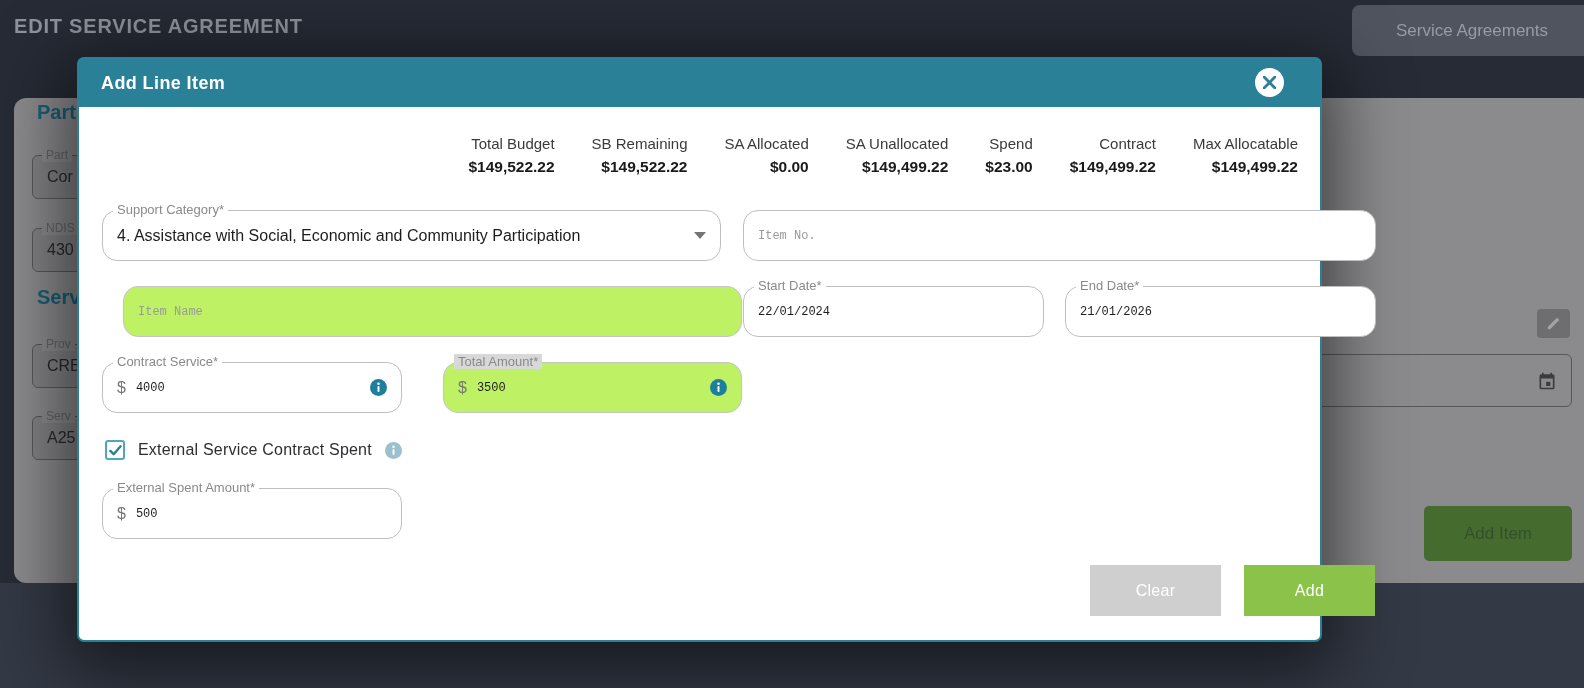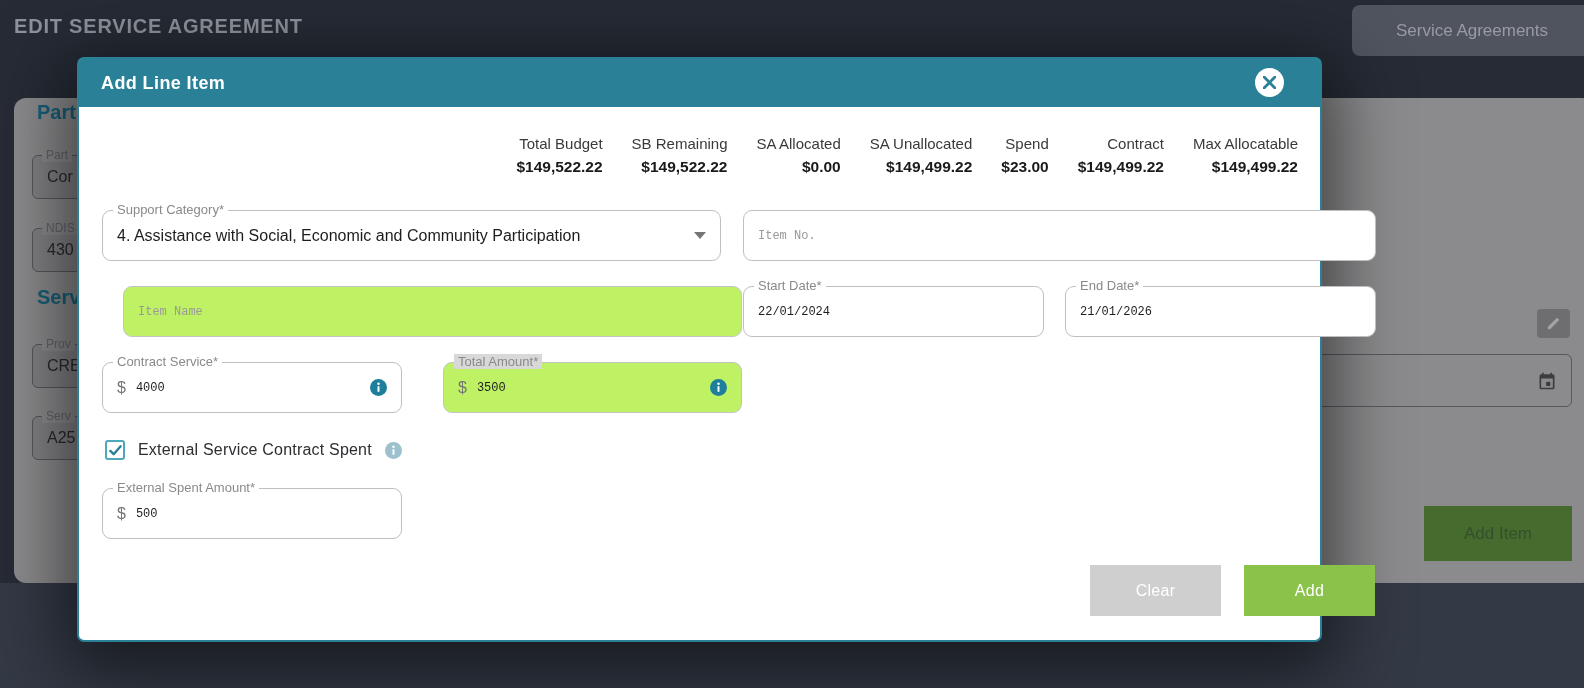--- a/index.html
+++ b/index.html
@@ -19,37 +19,37 @@
   .bg-heading { position:absolute; font-size:20px; font-weight:bold; color:#176079; }
   .bg-field { position:absolute; width:280px; height:44px; border:1px solid #58585C; border-radius:6px;
     background:#828285; display:flex; align-items:center; padding:0 14px; font-size:16px; color:#29292E; }
   .bg-field .bglabel { position:absolute; top:-8px; left:9px; font-size:12px; color:#63636A;
     background:#8B8B8D; padding:0 4px; white-space:nowrap; }
   .bg-pencil { position:absolute; left:1537px; top:309px; width:33px; height:29px; background:#6E6E71;
     border-radius:4px; display:flex; align-items:center; justify-content:center; }
   .bg-calfield { position:absolute; left:1080px; top:354px; width:492px; height:53px; border:1px solid #58585C;
     border-radius:6px; display:flex; align-items:center; justify-content:flex-end; padding:0 14px; }
   .bg-additem { position:absolute; left:1424px; top:506px; width:148px; height:55px; background:#466B2E;
-    border-radius:0; color:#33502A; font-size:17px; display:flex; align-items:center; justify-content:center; }
+    border-radius:5px; color:#33502A; font-size:17px; display:flex; align-items:center; justify-content:center; }
 
   
   .modal { position:absolute; left:77px; top:57px; width:1245px; height:585px; background:#fff;
     border:2px solid #2A8096; border-radius:7px; box-shadow:0 18px 70px 14px rgba(0,0,0,.55); }
   .modal-header { position:absolute; left:0; top:0; right:0; height:48px; background:#2A8096;
     border-radius:4px 4px 0 0; display:flex; align-items:center; }
   .modal-title { margin-left:22px; color:#fff; font-size:18px; font-weight:bold; letter-spacing:.4px; }
   .close-btn { position:absolute; right:36px; top:9px; width:29px; height:29px; border-radius:50%;
     background:#fff; display:flex; align-items:center; justify-content:center; cursor:pointer; }
 
-  .summary-row { position:absolute; top:76px; right:22px; display:flex; gap:29px; }
+  .summary-row { position:absolute; top:76px; right:22px; display:flex; gap:37px; }
   .summary-col { text-align:right; }
   .summary-label { font-size:15px; color:#3A3A3A; }
   .summary-value { font-size:15.5px; font-weight:bold; color:#1A1A1A; margin-top:6px; }
 
-  .field { position:absolute; height:51px; border:1px solid #BFBFBF; border-radius:9px; background:#fff;
+  .field { position:absolute; height:51px; border:1px solid #BFBFBF; border-radius:15px; background:#fff;
     display:flex; align-items:center; padding:0 14px; font-size:16px; color:#1D1D1F; }
   .field .flabel { position:absolute; top:-9px; left:10px; font-size:13px; color:#8A8A8A;
     background:#fff; padding:0 4px; white-space:nowrap; }
   .field.disabled { background:#bef264; border-color:#C4C4C4;margin-left:21px; }
   .field.disabled .flabel { background:#D8D8D8; color:#8A8A8A; }
   .field input { border:none; outline:none; background:transparent; font-family:Liberation Mono, monospace; font-size:12px;
     color:#1D1D1F; width:100%; }
   .field input::placeholder { color:#9A9A9A; opacity:1; }
   .dollar { color:#757575; margin-right:10px; font-size:16px; }
   .chevron { width:0; height:0; border-left:6px solid transparent; border-right:6px solid transparent;

